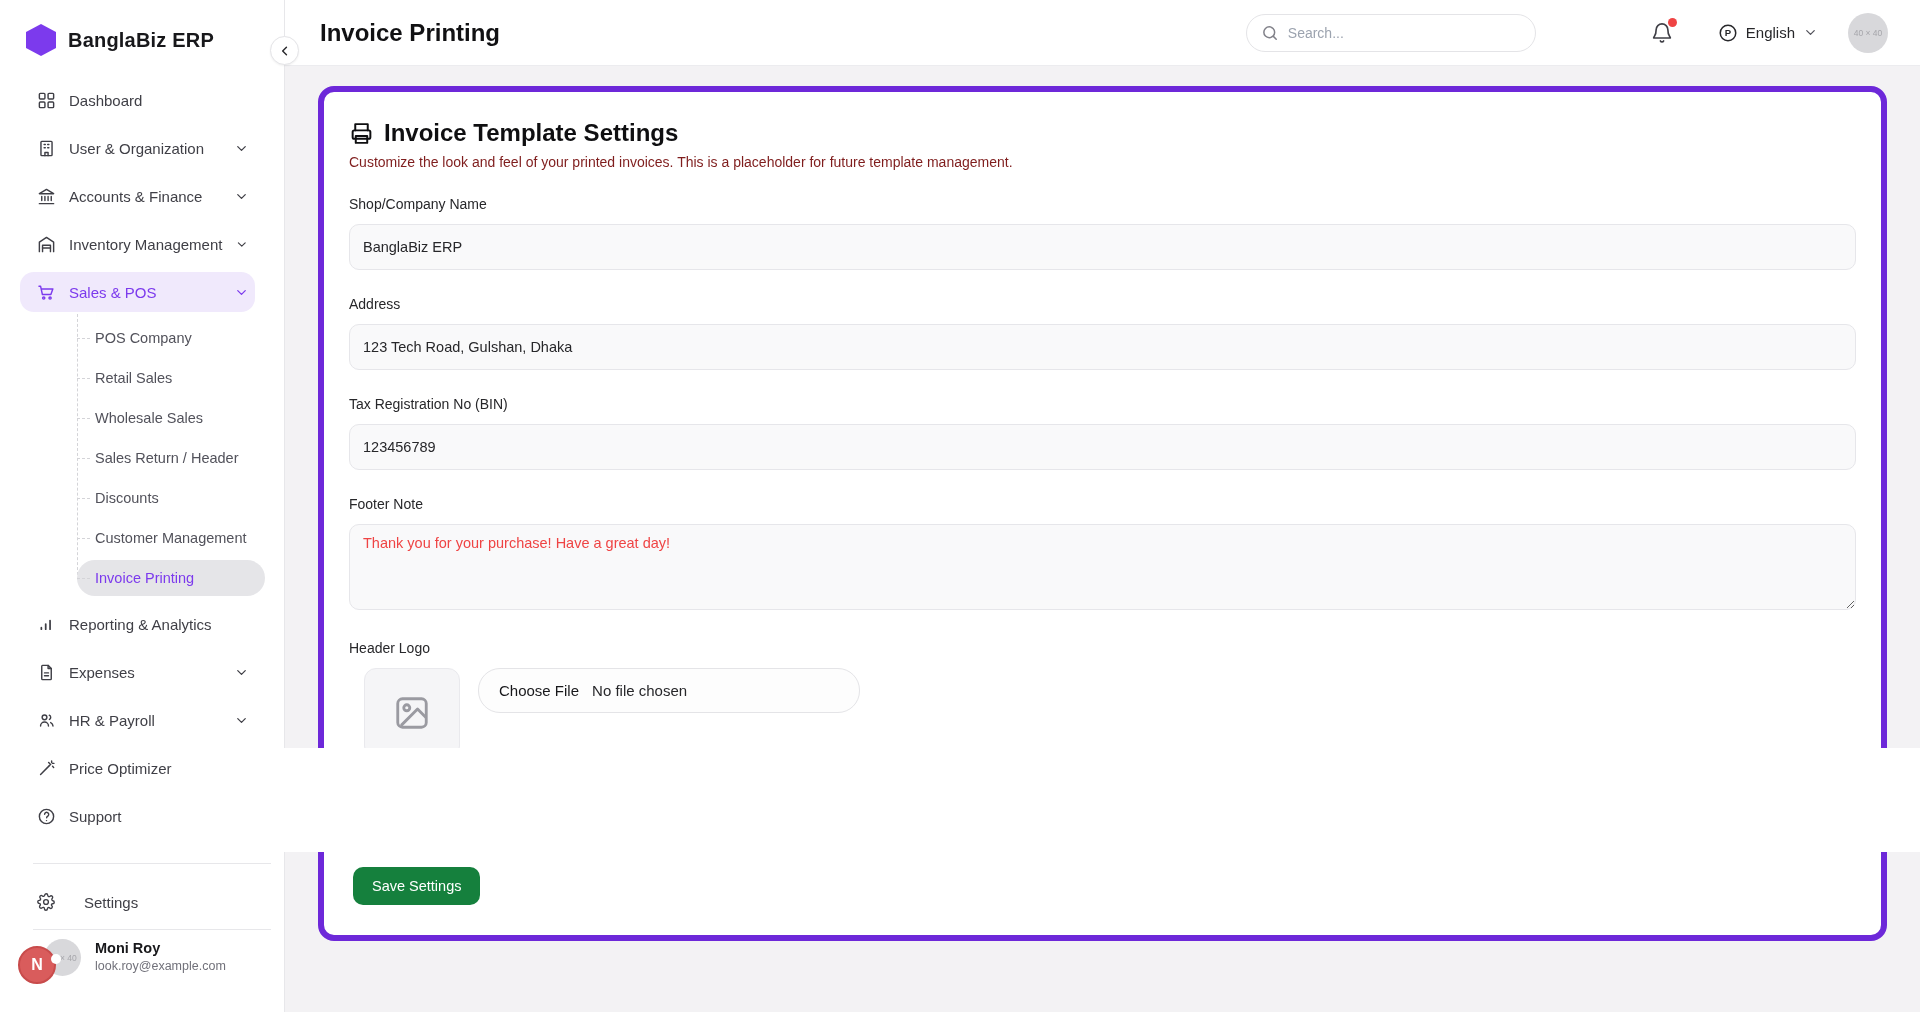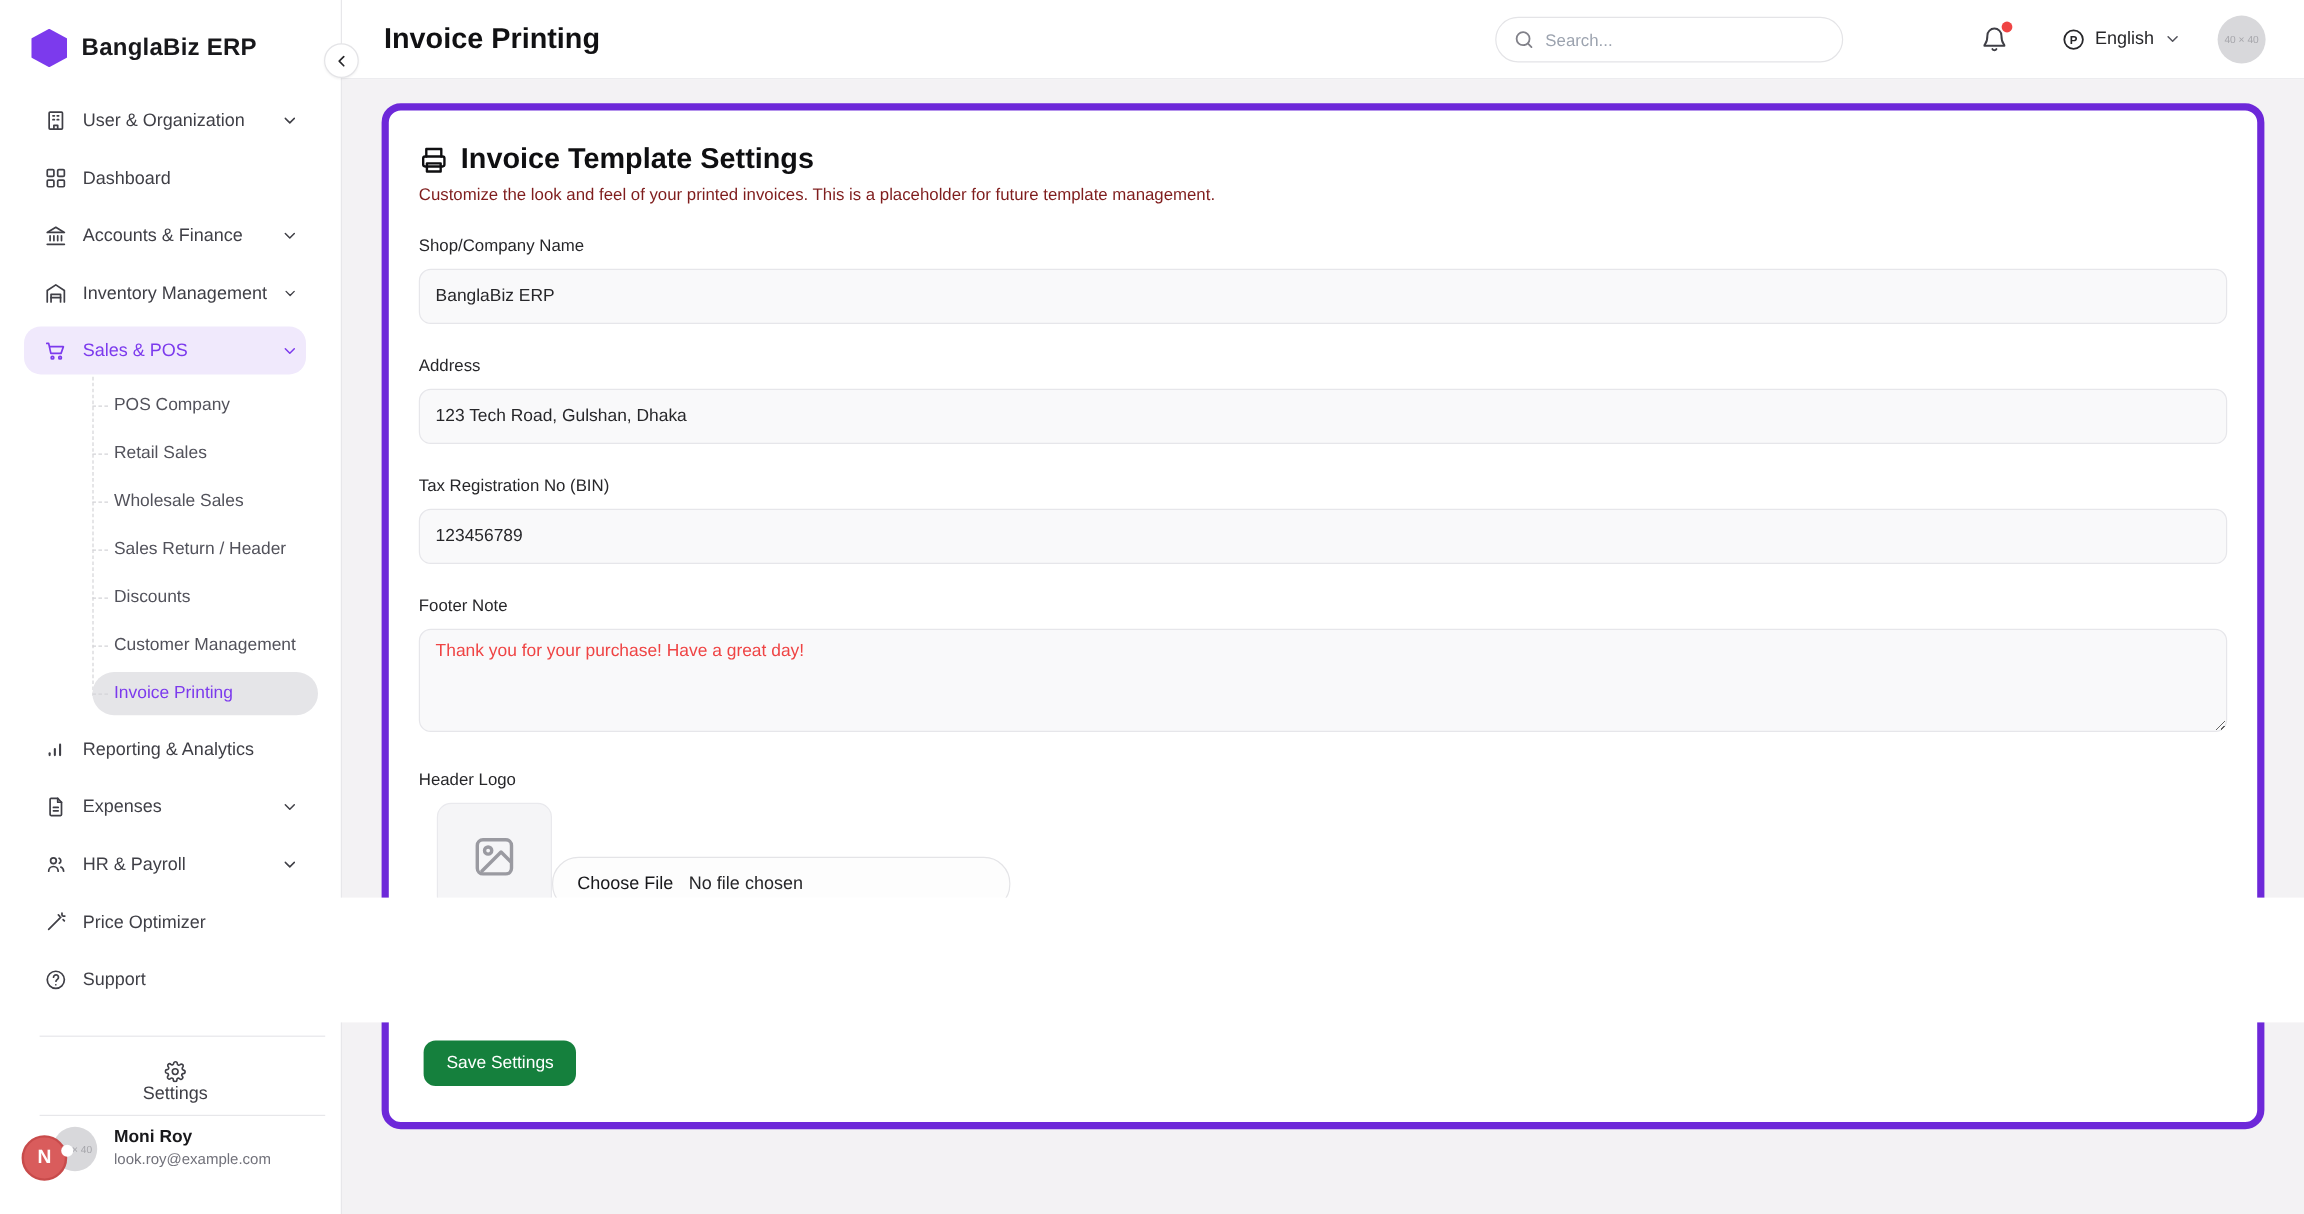--- a/index.html
+++ b/index.html
@@ -32,22 +32,22 @@
   .submenu:before { content:""; position:absolute; left:0; top:-6px; bottom:16px;
     border-left:1px dashed #d4d4d8; }
   .sub-item { position:relative; display:flex; align-items:center; height:36px; margin-bottom:4px;
     padding-left:18px; border-radius:18px; font-size:14.5px; color:#52525b; cursor:pointer; }
   .sub-item:before { content:""; position:absolute; left:0; top:50%; width:13px;
     border-top:1px dashed #d4d4d8; }
   .sub-item.active { background:#e5e5e8; color:#7c3aed; }
 
   .side-bottom { position:absolute; left:0; right:0; bottom:0; height:149px; }
   .side-divider { border-top:1px solid #e7e7ea; margin:0 14px 0 33px; }
-  .settings-item { display:flex; align-items:center; gap:1px; height:36px; margin:20px 30px 9px 37px;
-    color:#3f3f46; font-size:15px; cursor:pointer;flex-direction:column; }
+  .settings-item { display:flex; align-items:center; gap:29px; height:36px; margin:20px 30px 9px 37px;
+    color:#3f3f46; font-size:15px; cursor:pointer; }
   .user-block { position:relative; height:74px; padding:9px 10px 0 18px; }
   .avatar-stack { position:relative; width:77px; height:53px; }
   .avatar-gray { position:absolute; left:26px; top:0; width:37px; height:37px; border-radius:50%;
     background:#d8d8db; display:flex; align-items:center; justify-content:center;
     font-size:8.5px; color:#a6a6ab; }
   .avatar-red { position:absolute; left:0; top:7px; width:38px; height:38px; border-radius:50%;
     background:#d95c5c; border:2px solid #c84b4b; display:flex; align-items:center;
     justify-content:center; color:#fff; font-size:16px; font-weight:700; z-index:2; cursor:pointer; }
   .avatar-dot { position:absolute; left:33px; top:15px; width:10px; height:10px; border-radius:50%;
     background:#fff; z-index:3; }
@@ -89,21 +89,21 @@
   .card-subtitle { margin-top:6px; font-size:14px; color:#7f1d1d; }
   .form { margin-top:14px; }
   .fgroup { margin-top:24px; }
   .flabel { display:block; font-size:14px; color:#27272a; line-height:20px; margin-bottom:10px; }
   .finput { width:100%; height:46px; background:#f9f9fa; border:1px solid #e6e6ea;
     border-radius:10px; padding:0 13px; font-size:14.5px; color:#27272a;
     font-family:"Liberation Sans", sans-serif; outline:none; }
   .ftextarea { width:100%; height:86px; background:#f9f9fa; border:1px solid #e6e6ea;
     border-radius:10px; padding:10px 13px; font-size:14.5px; color:#ef4444;
     font-family:"Liberation Sans", sans-serif; outline:none; resize:vertical; }
-  .logo-row { display:flex; align-items:flex-end; margin-top:10px;padding-left:15px; }
+  .logo-row { display:flex; align-items:flex-start; gap:18px; margin-top:10px;padding-left:15px; }
   .logo-box { width:96px; height:90px; background:#f5f5f7; border:1px solid #e9e9ed;
     border-radius:12px; display:flex; align-items:center; justify-content:center; color:#9a9aa1; }
   .file-pill { display:flex; align-items:center; width:382px; height:45px; border:1px solid #e4e4e7;
     border-radius:22px; background:#fdfdfd; padding:0 20px; gap:13px; cursor:pointer; }
   .file-btn-label { font-size:15px; color:#18181b; }
   .file-status { font-size:15px; color:#27272a; }
   .save-btn { position:absolute; left:29px; bottom:30px; height:38px; padding:0 19px;
     background:#15803d; color:#fff; border:none; border-radius:10px; font-size:14.5px;
     font-weight:500; font-family:"Liberation Sans", sans-serif; cursor:pointer; }
 
@@ -121,38 +121,38 @@
   <div class="sidebar-border-bottom"></div>
 
   <div class="brand">
     <div class="brand-hex"></div>
     <div class="brand-name">BanglaBiz ERP</div>
   </div>
 
   <nav class="side-nav">
     <div class="nav-item">
       <svg class="nav-icon" width="19" height="19" viewBox="0 0 24 24" fill="none" stroke="currentColor" stroke-width="1.8" stroke-linecap="round" stroke-linejoin="round">
-          <rect x="5" y="3" width="14" height="18" rx="1"></rect>
-          <path d="M10 21v-4h4v4"></path>
-          <path d="M9 7h1.5M13.5 7H15M9 11h1.5M13.5 11H15"></path>
-        </svg>
-      <span class="nav-label">User &amp; Organization</span>
-      <svg class="chev" width="15" height="15" viewBox="0 0 24 24" fill="none" stroke="currentColor" stroke-width="2" stroke-linecap="round" stroke-linejoin="round">
-          <path d="M6 9l6 6 6-6"></path>
-        </svg>
-    </div>
-
-    <div class="nav-item">
-      <svg class="nav-icon" width="19" height="19" viewBox="0 0 24 24" fill="none" stroke="currentColor" stroke-width="1.8" stroke-linecap="round" stroke-linejoin="round">
           <rect x="3" y="3" width="7" height="7" rx="1.2"></rect>
           <rect x="14" y="3" width="7" height="7" rx="1.2"></rect>
           <rect x="3" y="14" width="7" height="7" rx="1.2"></rect>
           <rect x="14" y="14" width="7" height="7" rx="1.2"></rect>
         </svg>
       <span class="nav-label">Dashboard</span>
+    </div>
+
+    <div class="nav-item">
+      <svg class="nav-icon" width="19" height="19" viewBox="0 0 24 24" fill="none" stroke="currentColor" stroke-width="1.8" stroke-linecap="round" stroke-linejoin="round">
+          <rect x="5" y="3" width="14" height="18" rx="1"></rect>
+          <path d="M10 21v-4h4v4"></path>
+          <path d="M9 7h1.5M13.5 7H15M9 11h1.5M13.5 11H15"></path>
+        </svg>
+      <span class="nav-label">User &amp; Organization</span>
+      <svg class="chev" width="15" height="15" viewBox="0 0 24 24" fill="none" stroke="currentColor" stroke-width="2" stroke-linecap="round" stroke-linejoin="round">
+          <path d="M6 9l6 6 6-6"></path>
+        </svg>
     </div>
 
     <div class="nav-item">
       <svg class="nav-icon" width="19" height="19" viewBox="0 0 24 24" fill="none" stroke="currentColor" stroke-width="1.8" stroke-linecap="round" stroke-linejoin="round">
           <path d="M3 8.5l9-5.5 9 5.5"></path>
           <path d="M4 8.5h16"></path>
           <path d="M6 12v5M10 12v5M14 12v5M18 12v5"></path>
           <path d="M3 21h18"></path>
         </svg>
       <span class="nav-label">Accounts &amp; Finance</span>

